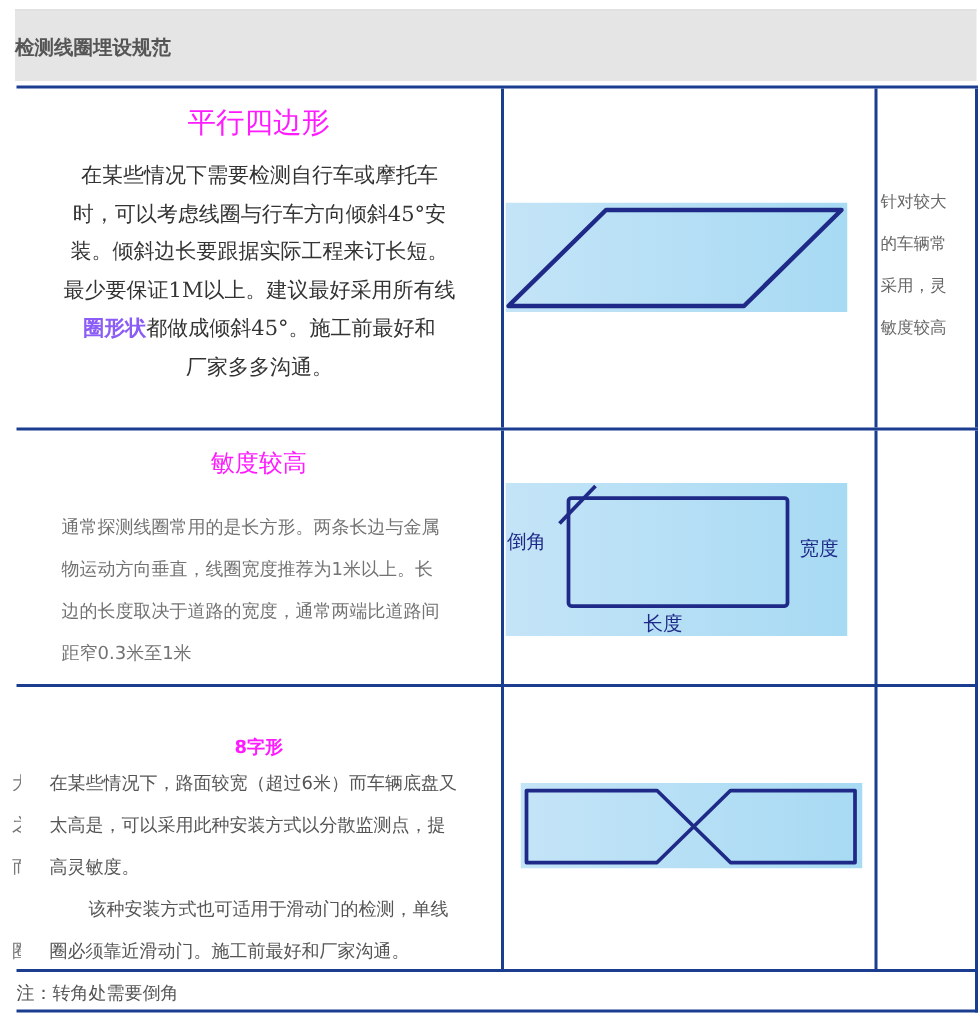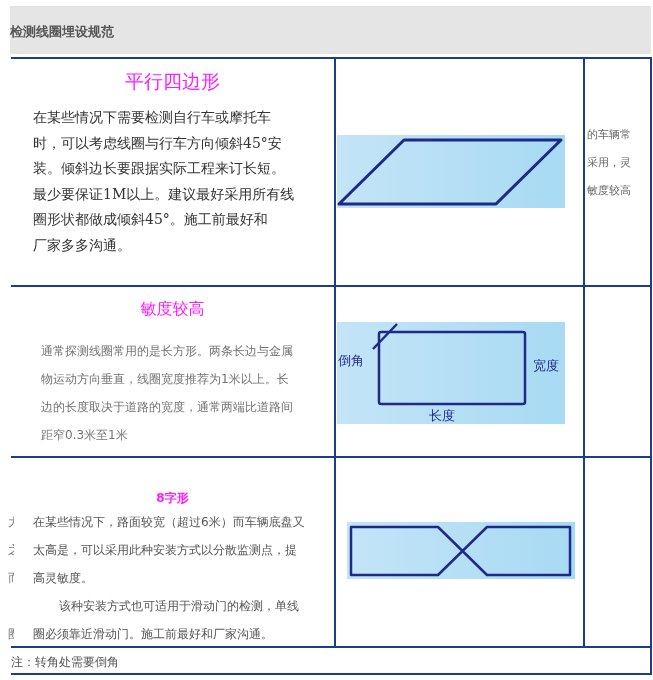--- a/index.html
+++ b/index.html
@@ -31,25 +31,25 @@
   .row3 { top: 399px; height: 190px; }
   .row4 { top: 589px; height: 29px; border-bottom: 2px solid #1a3d8f; }
   .row4 .note-cell { position: absolute; left: 0; top: 0; width: 641px; height: 27px; border-right: 2px solid #1a3d8f; }
 
   .title-serif {
     position: absolute; width: 100%; text-align: center;
     font-family: "DejaVu Sans", sans-serif; color: #ff1aff;
   }
   .r1-title { top: 10px; font-size: 19px; }
   .r1-body {
-    position: absolute; left: 22px; top: 46px; width: 280px; text-align: left;
+    position: absolute; left: 22px; top: 46px; width: 280px; text-align: center;
     font-family: "DejaVu Serif", "Liberation Serif", serif; font-size: 14px;
     line-height: 25.5px; color: #333333;
   }
-  .r1-body b { font-weight: normal; color: #404040; }
+  .r1-body b { font-weight: bold; color: #8b5cf6; }
 
   .r2-title { top: 12px; font-size: 16px; }
   .r2-body {
     position: absolute; left: 30px; top: 50px; width: 262px;
     font-size: 12px; line-height: 28px; color: #737373;
   }
   .r3-title { top: 32px; font-size: 12px; font-weight: bold; }
   .r3-body {
     position: absolute; left: 22px; top: 50px; width: 272px;
     font-size: 12px; line-height: 28px; color: #555555;
@@ -102,20 +102,21 @@
               <stop offset="0" stop-color="#c4e4f7"></stop>
               <stop offset="1" stop-color="#a7daf3"></stop>
             </linearGradient>
           </defs>
           <rect x="0" y="0" width="228" height="73" fill="url(#g1)"></rect>
           <polygon points="67,5 224,5 159,69 2,69" fill="none" stroke="#1f2a88" stroke-width="3" stroke-linejoin="round"></polygon>
         </svg>
       </div>
       <div class="cell c3">
         <div class="side-note">
+          <div>针对较大</div>
           <div>的车辆常</div>
           <div>采用，灵</div>
           <div>敏度较高</div>
         </div>
       </div>
     </div>
 
     <div class="row row2">
       <div class="cell c1">
         <div class="title-serif r2-title">敏度较高</div>

